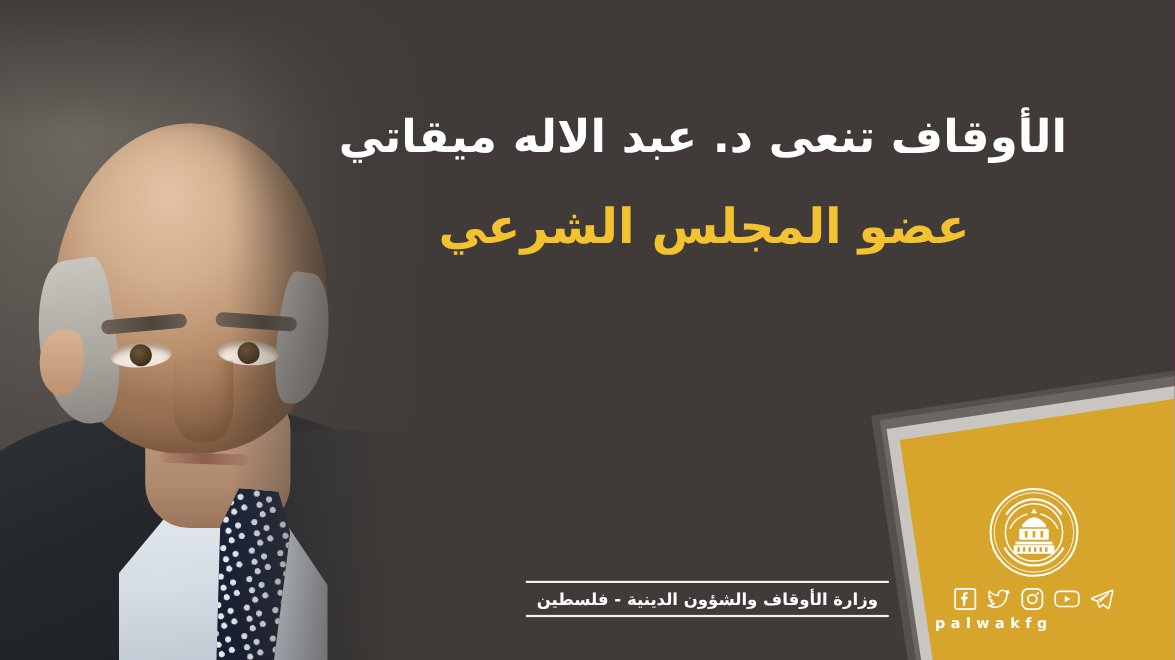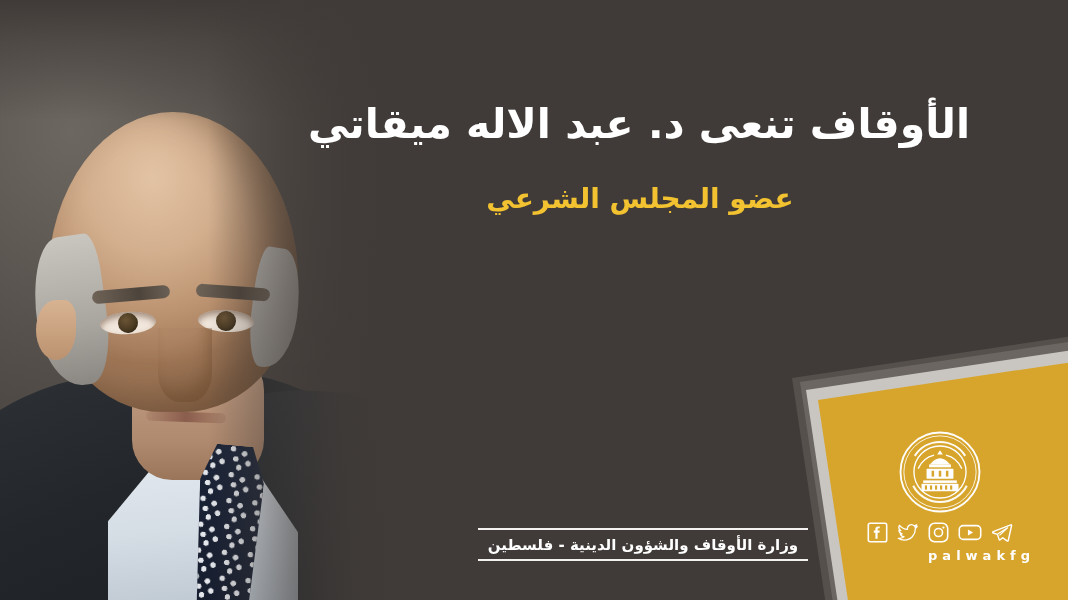--- a/index.html
+++ b/index.html
@@ -235,21 +235,21 @@
     white-space: nowrap;
   }
   .hl-1 {
     color: #ffffff;
     font-size: 41px;
     letter-spacing: .5px;
     margin-bottom: 40px;
   }
   .hl-2 {
     color: #f2c230;
-    font-size: 28px;
+    font-size: 44px;
     letter-spacing: 3px;
     margin-bottom: 30px;
   }
   .hl-3 {
     color: #f2c230;
     font-size: 41px;
     letter-spacing: 1px;
   }
 
   
@@ -314,23 +314,23 @@
     height: 252px;
     background: #d8a52c;
     transform: rotate(-8.5deg);
     transform-origin: left top;
   }
 
   
   .brand {
     position: absolute;
     left: 845px;
-    top: 430px;
+    top: 442px;
     width: 190px;
-    text-align: right;
+    text-align: left;
   }
   .emblem {
     width: 84px;
     height: 84px;
     margin: 0 auto 6px;
     display: block;
   }
   .socials {
     display: flex;
     justify-content: center;

